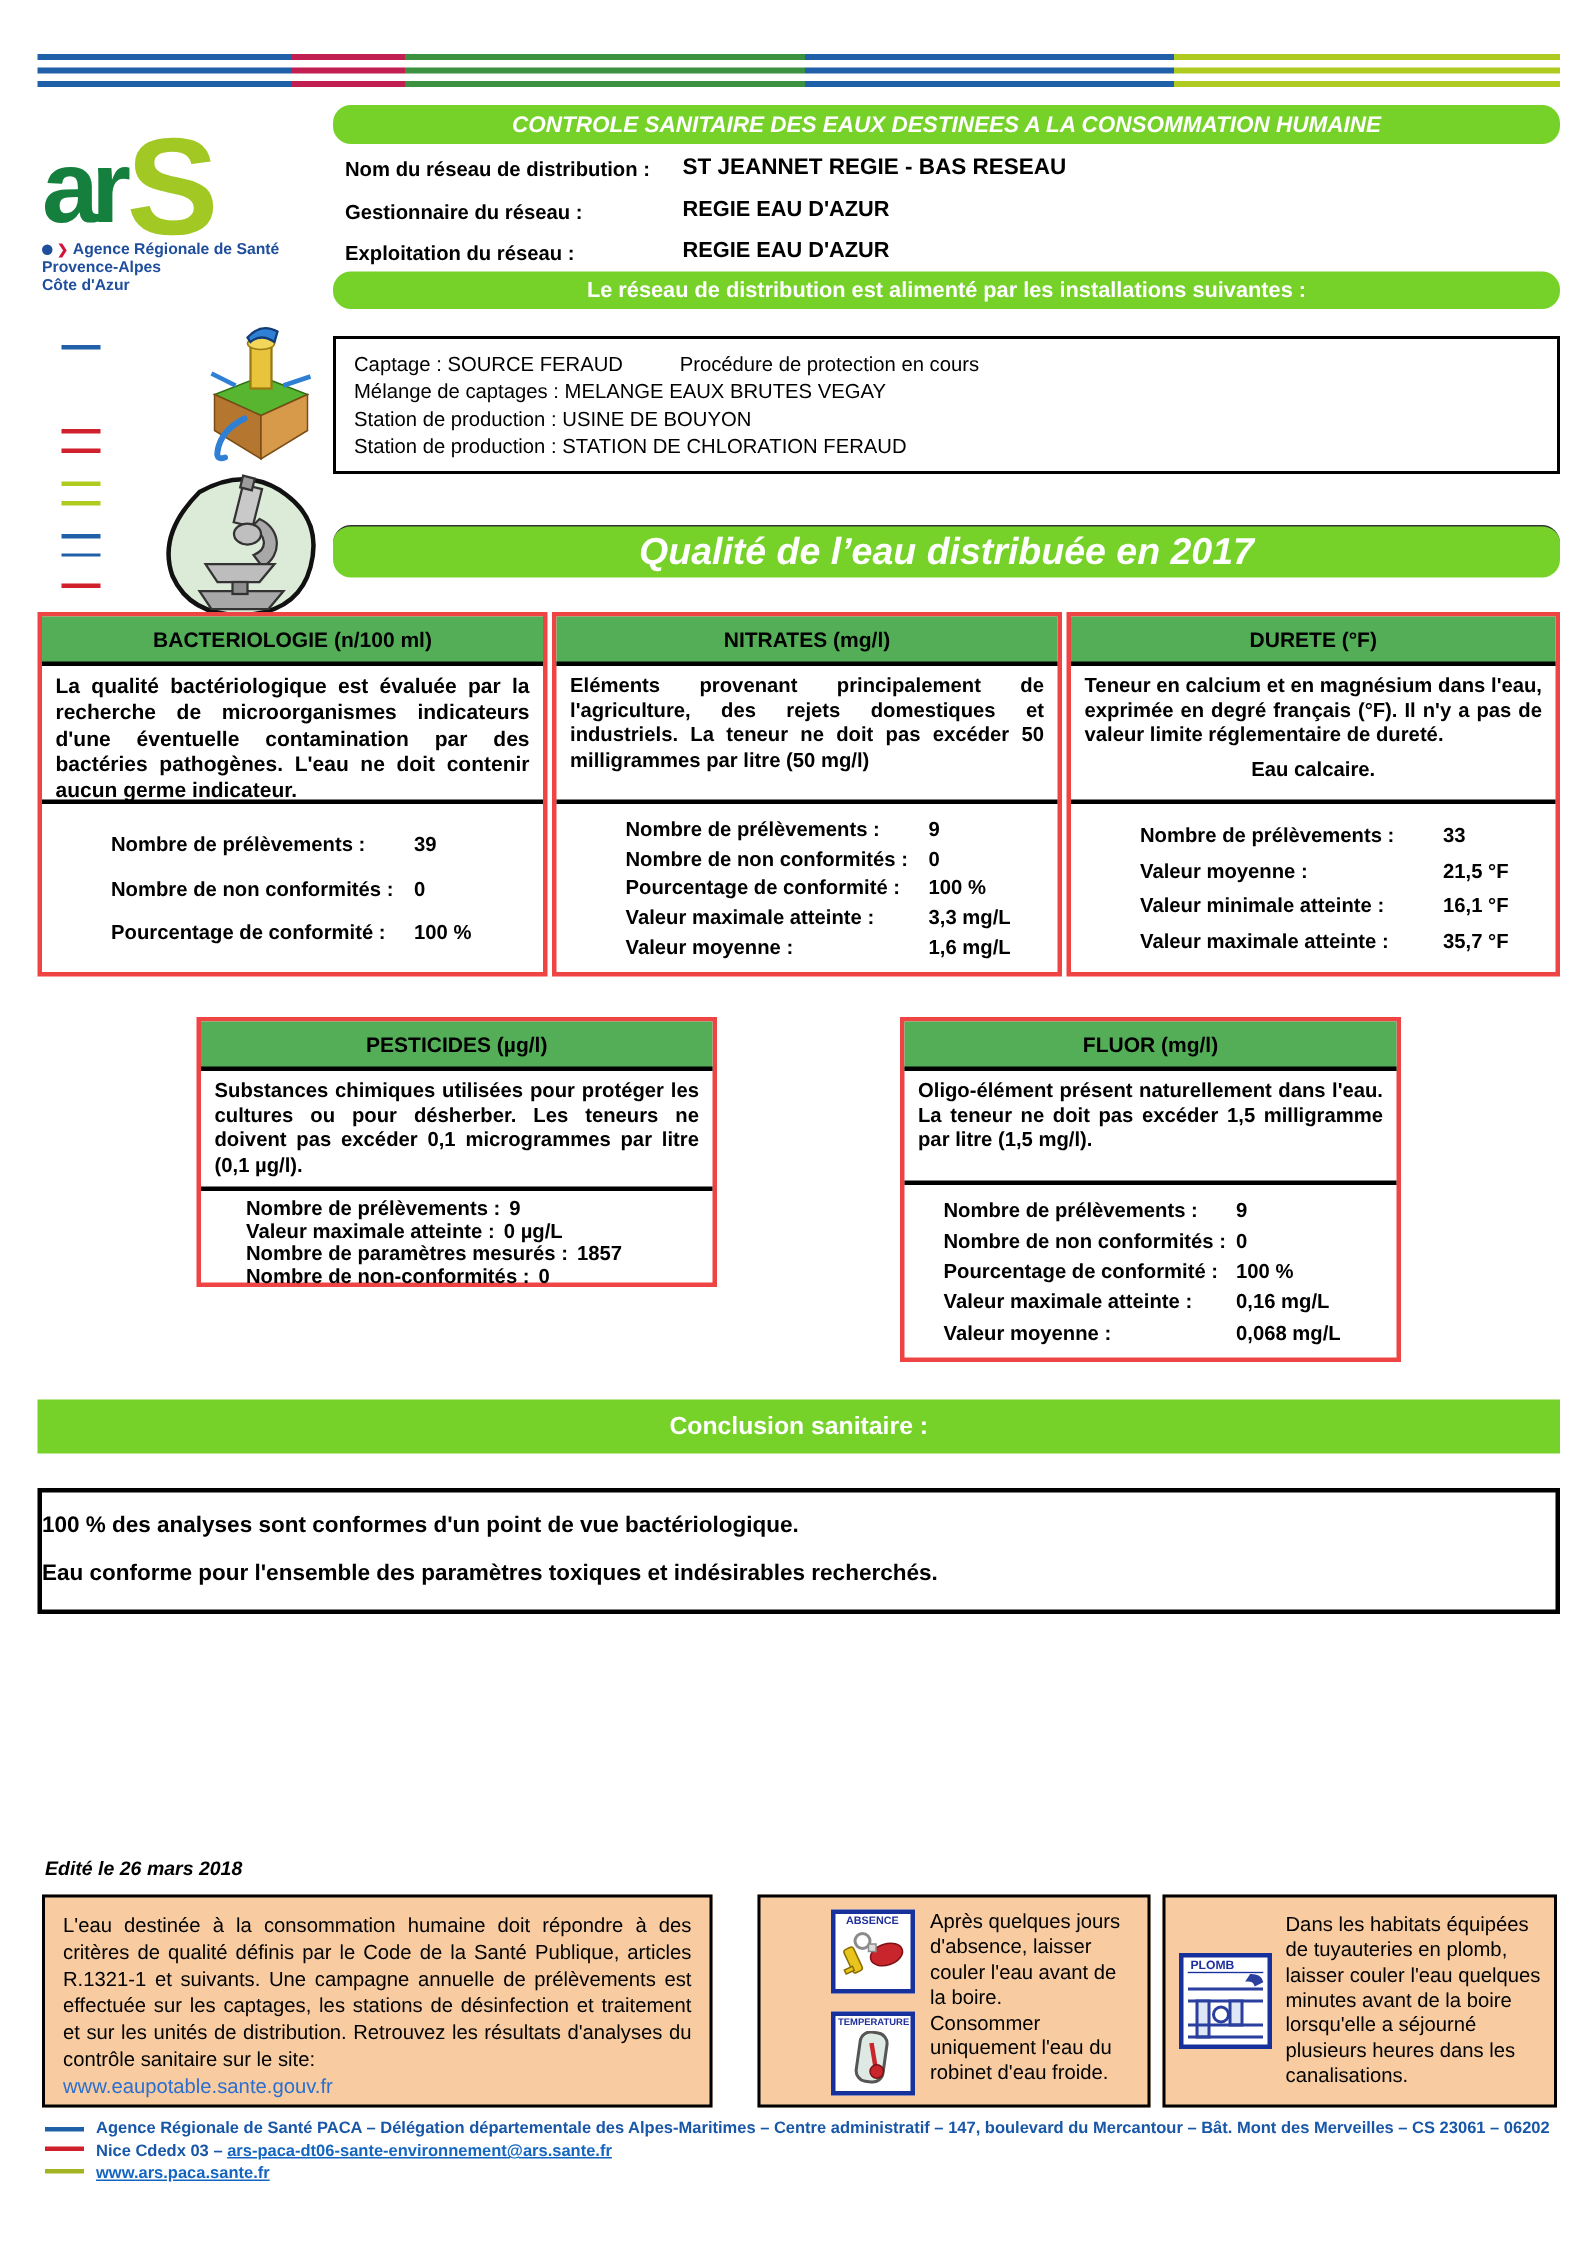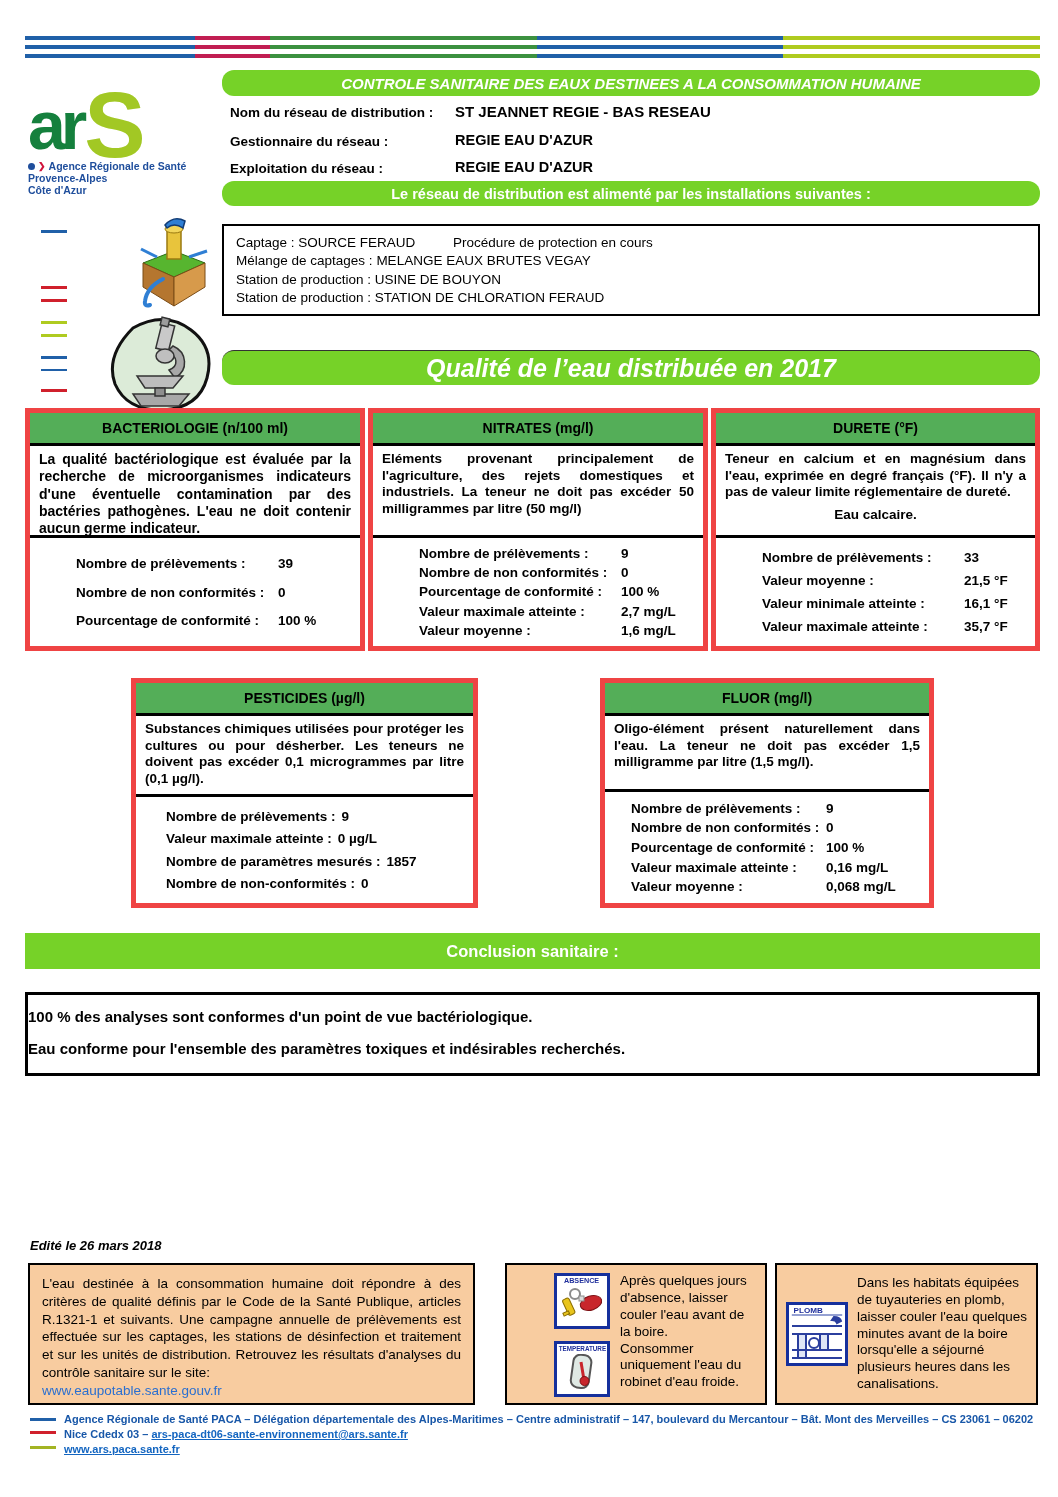--- a/index.html
+++ b/index.html
@@ -38,26 +38,26 @@
   
   .dash{position:absolute;left:41px;width:26px;height:3px;}
   .dash.blue{background:#2060A8}.dash.red{background:#D0202C}.dash.yg{background:#AFCB20}
 
   
   .install{position:absolute;left:222px;top:224px;width:818px;height:92px;border:2px solid #000;
     box-sizing:border-box;padding:6px 12px;font-size:13.5px;display:flex;flex-direction:column;justify-content:space-evenly;}
   .install .extra{margin-left:34px;}
 
   
-  .ptable{position:absolute;border:5px solid #ef4444;box-sizing:border-box;background:#fff;
+  .ptable{position:absolute;border:3px solid #ef4444;box-sizing:border-box;background:#fff;
     display:flex;flex-direction:column;}
   .ptable.t1{left:25px;top:408px;width:340px;height:243px;}
   .ptable.t2{left:368px;top:408px;width:340px;height:243px;}
   .ptable.t3{left:711px;top:408px;width:329px;height:243px;}
-  .ptable.t4{left:131px;top:678px;width:347px;height:230px;}
+  .ptable.t4{left:131px;top:678px;width:347px;height:180px;}
   .ptable.t5{left:600px;top:678px;width:334px;height:230px;}
   .phead{height:30px;min-height:30px;border-bottom:3px solid #000;background:#54AE58;
     display:flex;align-items:center;justify-content:center;font-weight:bold;font-size:14px;}
   .pdesc{border-bottom:3px solid #000;padding:5px 9px;box-sizing:border-box;
     font-weight:bold;font-size:13.5px;line-height:1.24;text-align:justify;}
   .t1 .pdesc{height:92px;font-size:14px;}
   .t2 .pdesc,.t3 .pdesc{height:92px;}
   .t4 .pdesc{height:81px;}
   .t5 .pdesc{height:76px;}
   .pnote{text-align:center;margin-top:6px;}
@@ -226,21 +226,21 @@
       <div class="srow">
           <span class="slabel">Nombre de non conformités :</span>
           <span class="sval">0</span>
         </div>
       <div class="srow">
           <span class="slabel">Pourcentage de conformité :</span>
           <span class="sval">100 %</span>
         </div>
       <div class="srow">
           <span class="slabel">Valeur maximale atteinte :</span>
-          <span class="sval">2,7 mg/L</span>
+          <span class="sval">3,3 mg/L</span>
         </div>
       <div class="srow">
           <span class="slabel">Valeur moyenne :</span>
           <span class="sval">1,6 mg/L</span>
         </div>
     </div>
   </div>
 
   <div class="ptable t3">
     <div class="phead">DURETE (°F)</div>

